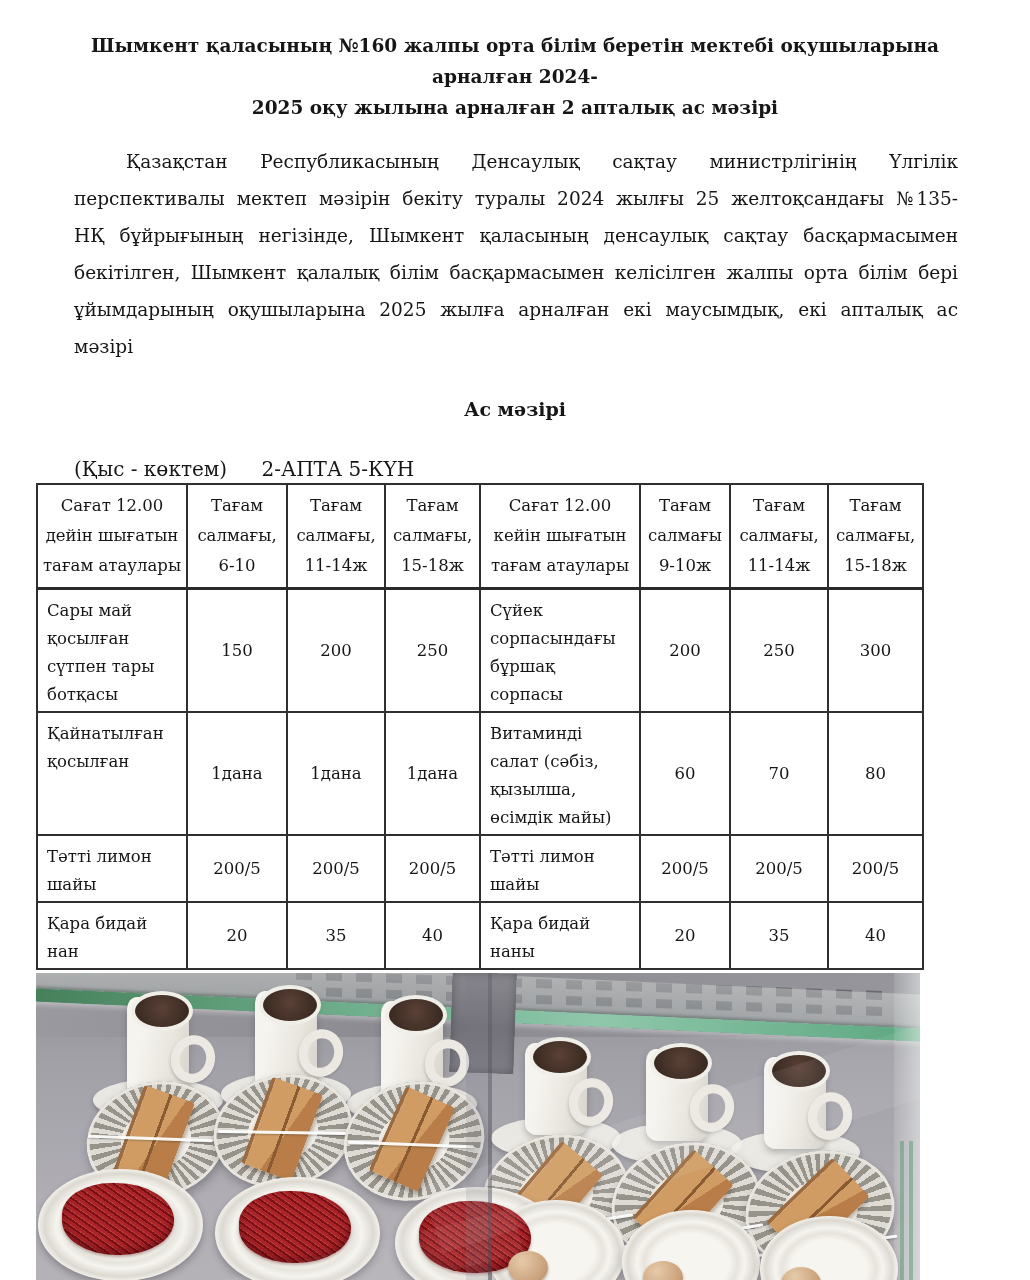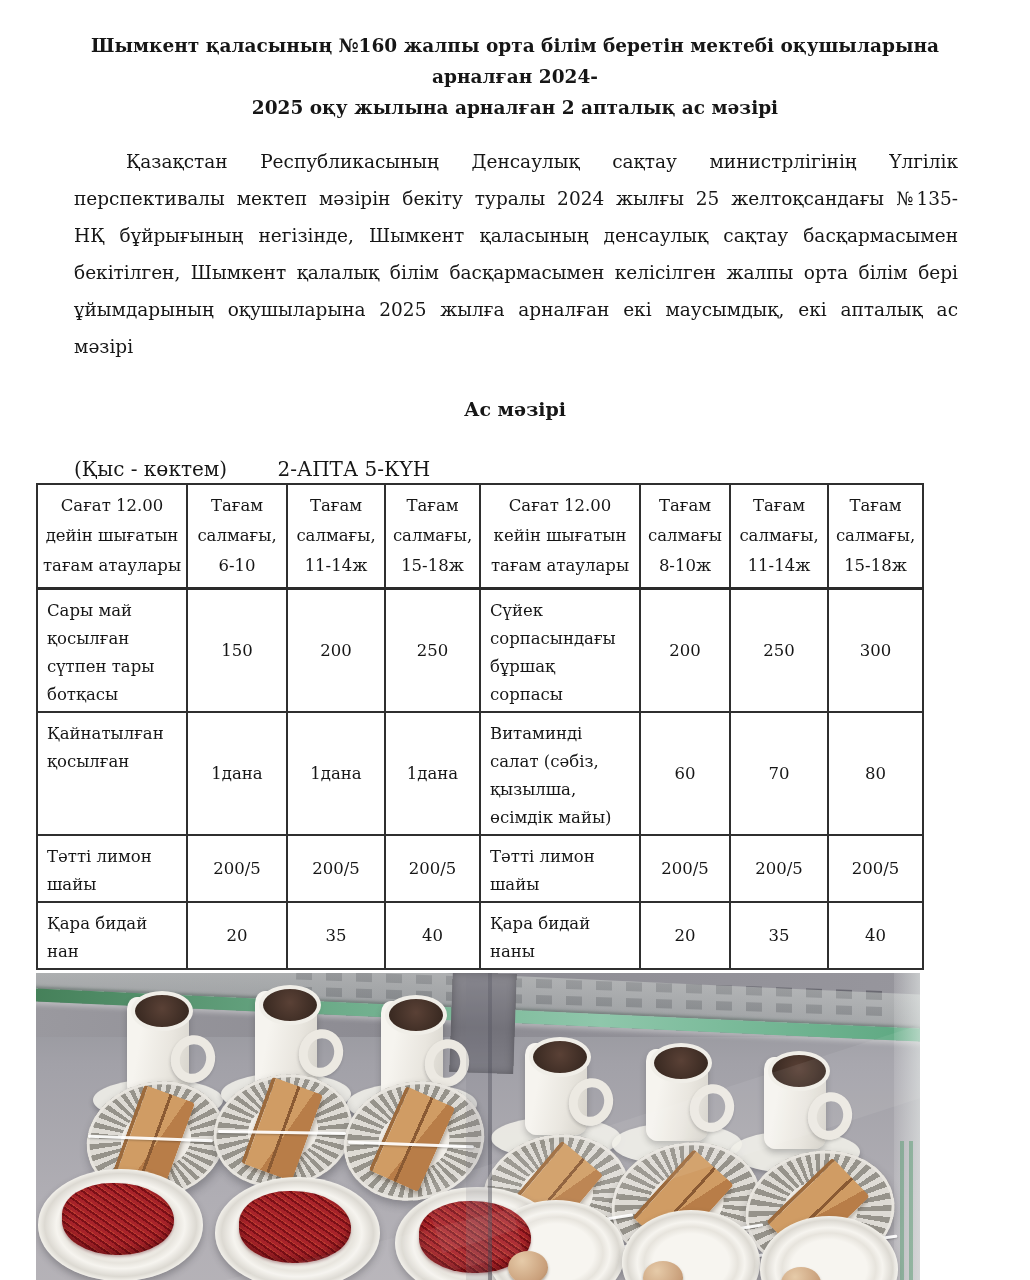--- a/index.html
+++ b/index.html
@@ -12,21 +12,21 @@
     margin:30px 42px 0 42px;text-align:center;font-weight:bold;
     font-size:18.5px;line-height:31px;
   }
   .intro{
     margin:20px 72px 0 74px;text-align:justify;text-indent:52px;
     font-size:18.5px;line-height:37px;word-spacing:3px;
   }
   .menu-heading{margin-top:33px;text-align:center;font-weight:bold;font-size:19px;}
   .season-line{margin:37px 0 2px 36px;font-size:20px;}
   .season-line .season{margin-left:38px;}
-  .season-line .week{margin-left:44px;}
+  .season-line .week{margin-left:28px;}
 
   table.menu-table{
     margin-left:36px;border-collapse:collapse;table-layout:fixed;width:886px;
     font-size:16.5px;
   }
   .menu-table td,.menu-table th{
     border:2px solid #2f2f2f;font-weight:normal;overflow:hidden;
   }
   .menu-table tr.hdr th{
     text-align:center;vertical-align:middle;line-height:30px;height:98px;
@@ -122,21 +122,21 @@
       <col style="width:98px">
       <col style="width:95px">
   </colgroup>
   <tbody>
     <tr class="hdr">
       <th>Сағат  12.00 дейін шығатын тағам атаулары</th>
       <th>Тағам салмағы, 6-10</th>
       <th>Тағам салмағы, 11-14ж</th>
       <th>Тағам салмағы, 15-18ж</th>
       <th>Сағат  12.00 кейін шығатын тағам атаулары</th>
-      <th>Тағам салмағы 8-10ж</th>
+      <th>Тағам салмағы 9-10ж</th>
       <th>Тағам салмағы, 11-14ж</th>
       <th>Тағам салмағы, 15-18ж</th>
     </tr>
     <tr class="r1">
       <td class="name-cell">Сары май қосылған сүтпен тары ботқасы</td>
       <td class="num-cell">150</td>
       <td class="num-cell">200</td>
       <td class="num-cell">250</td>
       <td class="name-cell">Сүйек сорпасындағы бұршақ сорпасы</td>
       <td class="num-cell">200</td>

